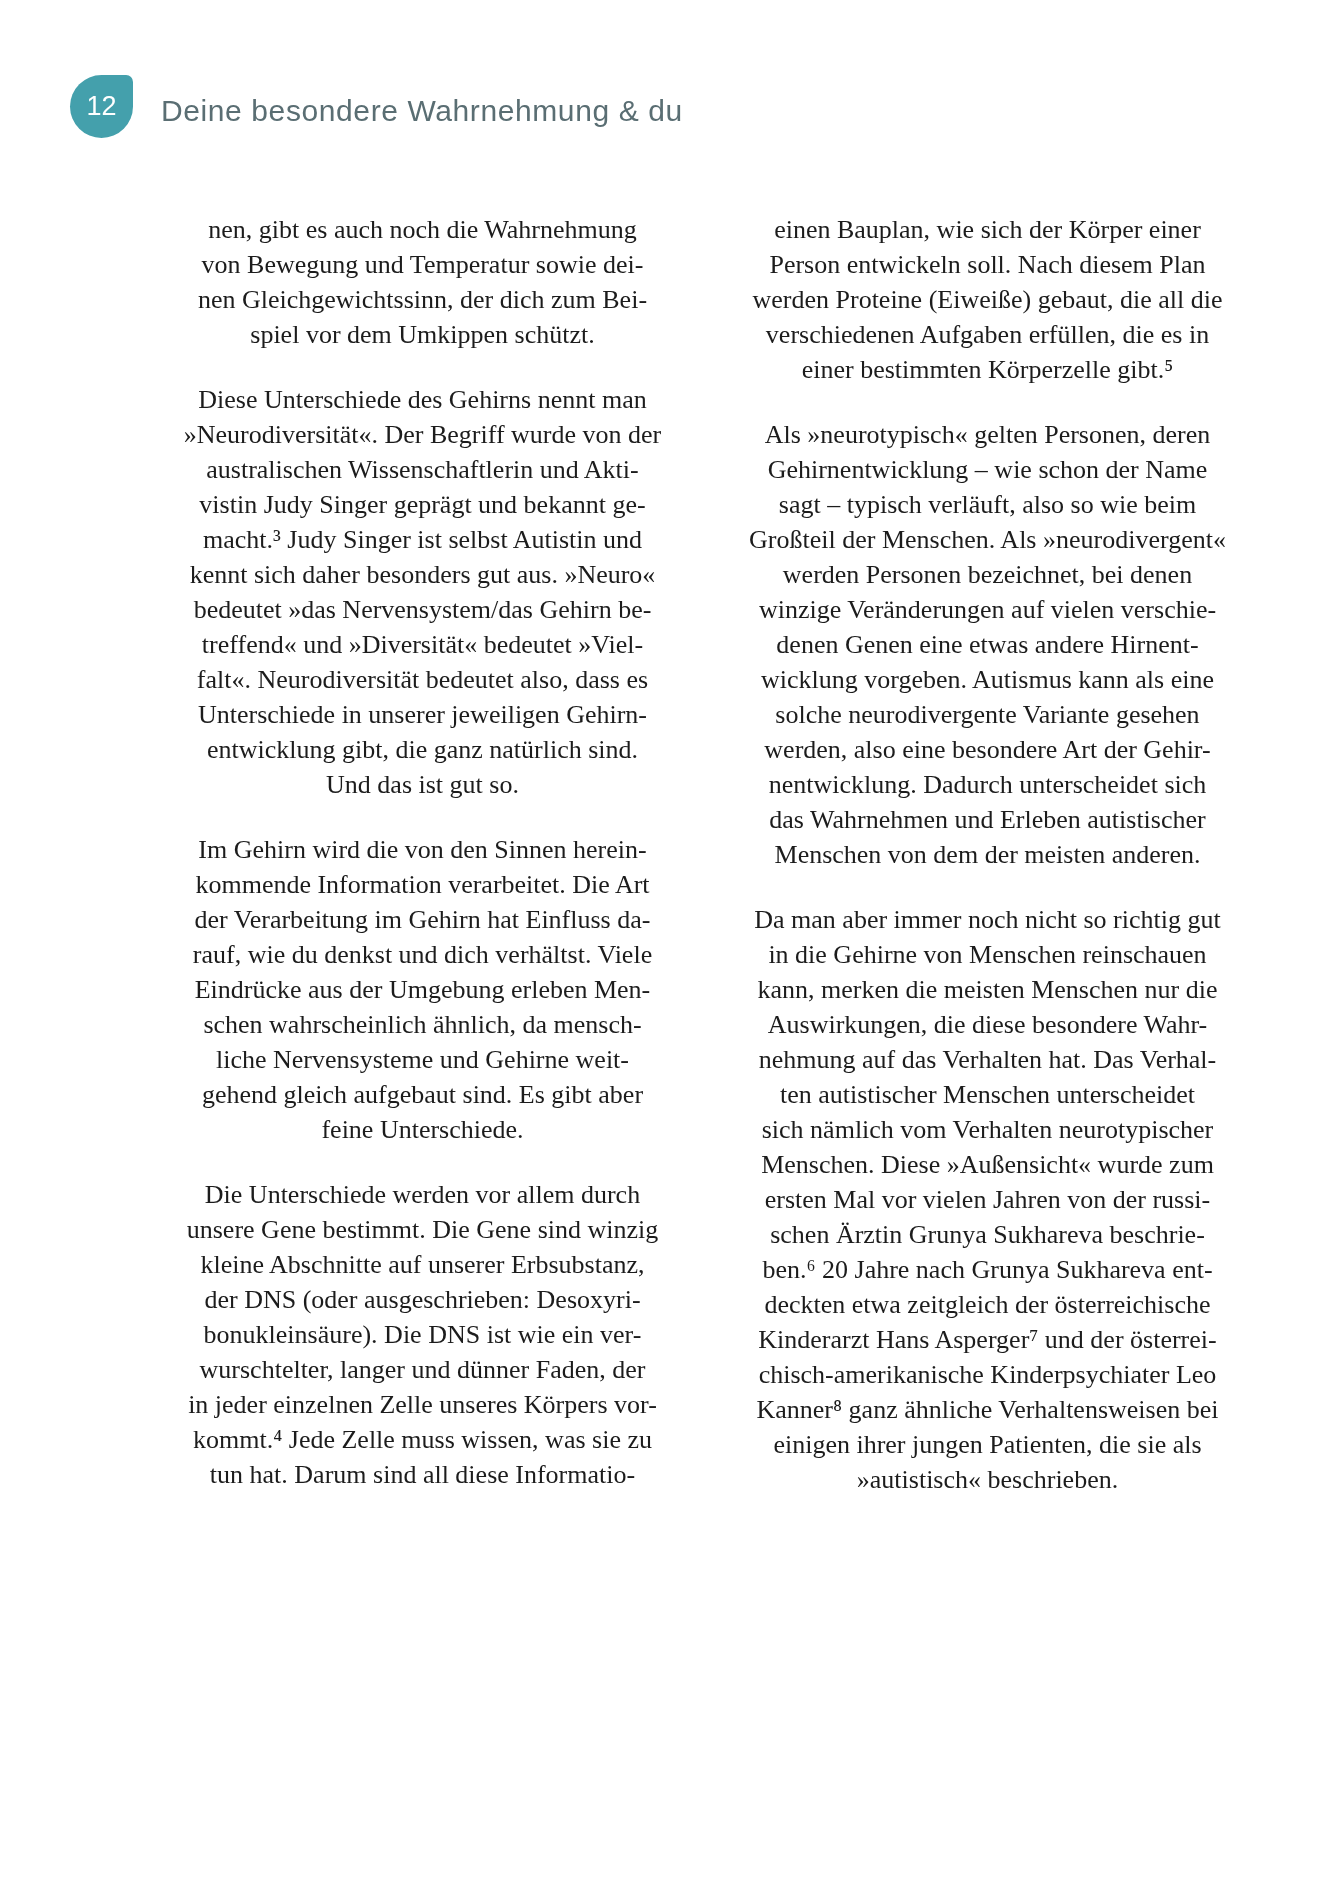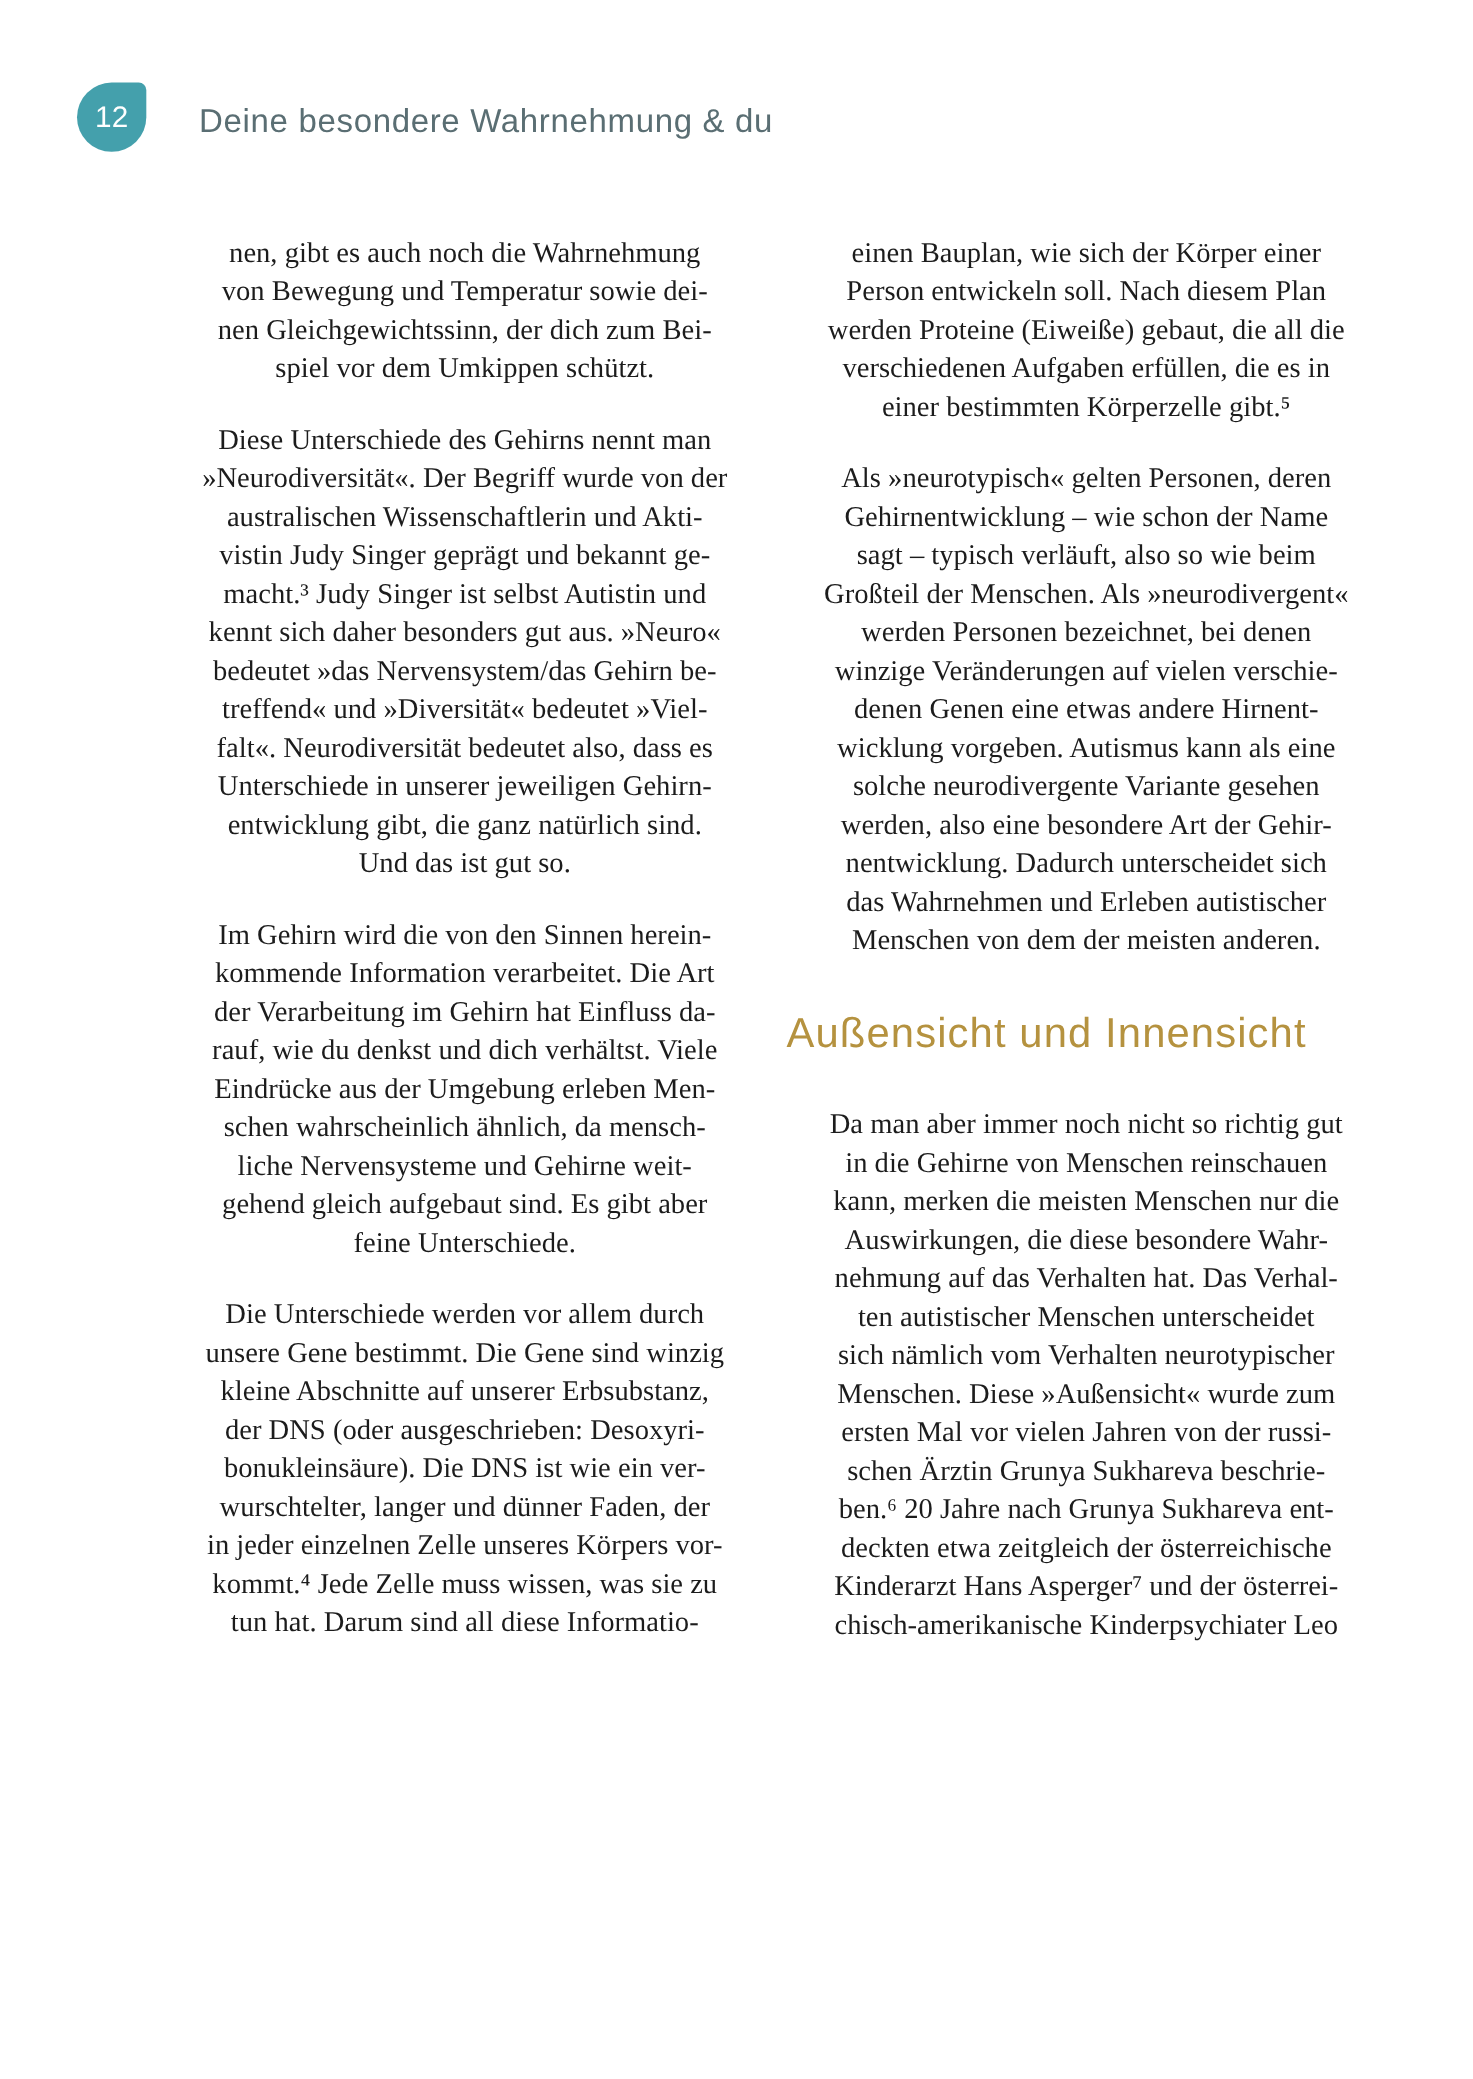--- a/index.html
+++ b/index.html
@@ -26,21 +26,20 @@
     font-weight: 400;
   }
   .chapter {
     position: absolute;
     left: 161px; top: 94px;
     font-family: "Liberation Sans", "DejaVu Sans", sans-serif;
     font-size: 30px;
     letter-spacing: 0.6px;
     color: var(--header_text, #5a6e73);
     font-weight: 400;
-    margin-left: 20px;
   }
   
   .col {
     position: absolute;
     top: 212px;
     font-size: 26px;
     line-height: 35px;
   }
   .col-left  { left: 160px; width: 525px; }
   .col-right { left: 715px; width: 545px; }
@@ -130,21 +129,20 @@
 Großteil der Menschen. Als »neurodivergent«
 werden Personen bezeichnet, bei denen
 winzige Veränderungen auf vielen verschie-
 denen Genen eine etwas andere Hirnent-
 wicklung vorgeben. Autismus kann als eine
 solche neurodivergente Variante gesehen
 werden, also eine besondere Art der Gehir-
 nentwicklung. Dadurch unterscheidet sich
 das Wahrnehmen und Erleben autistischer
 Menschen von dem der meisten anderen.</p>
-    <h2>Außensicht und Innensicht</h2>
     <p>Da man aber immer noch nicht so richtig gut
 in die Gehirne von Menschen reinschauen
 kann, merken die meisten Menschen nur die
 Auswirkungen, die diese besondere Wahr-
 nehmung auf das Verhalten hat. Das Verhal-
 ten autistischer Menschen unterscheidet
 sich nämlich vom Verhalten neurotypischer
 Menschen. Diese »Außensicht« wurde zum
 ersten Mal vor vielen Jahren von der russi-
 schen Ärztin Grunya Sukhareva beschrie-

